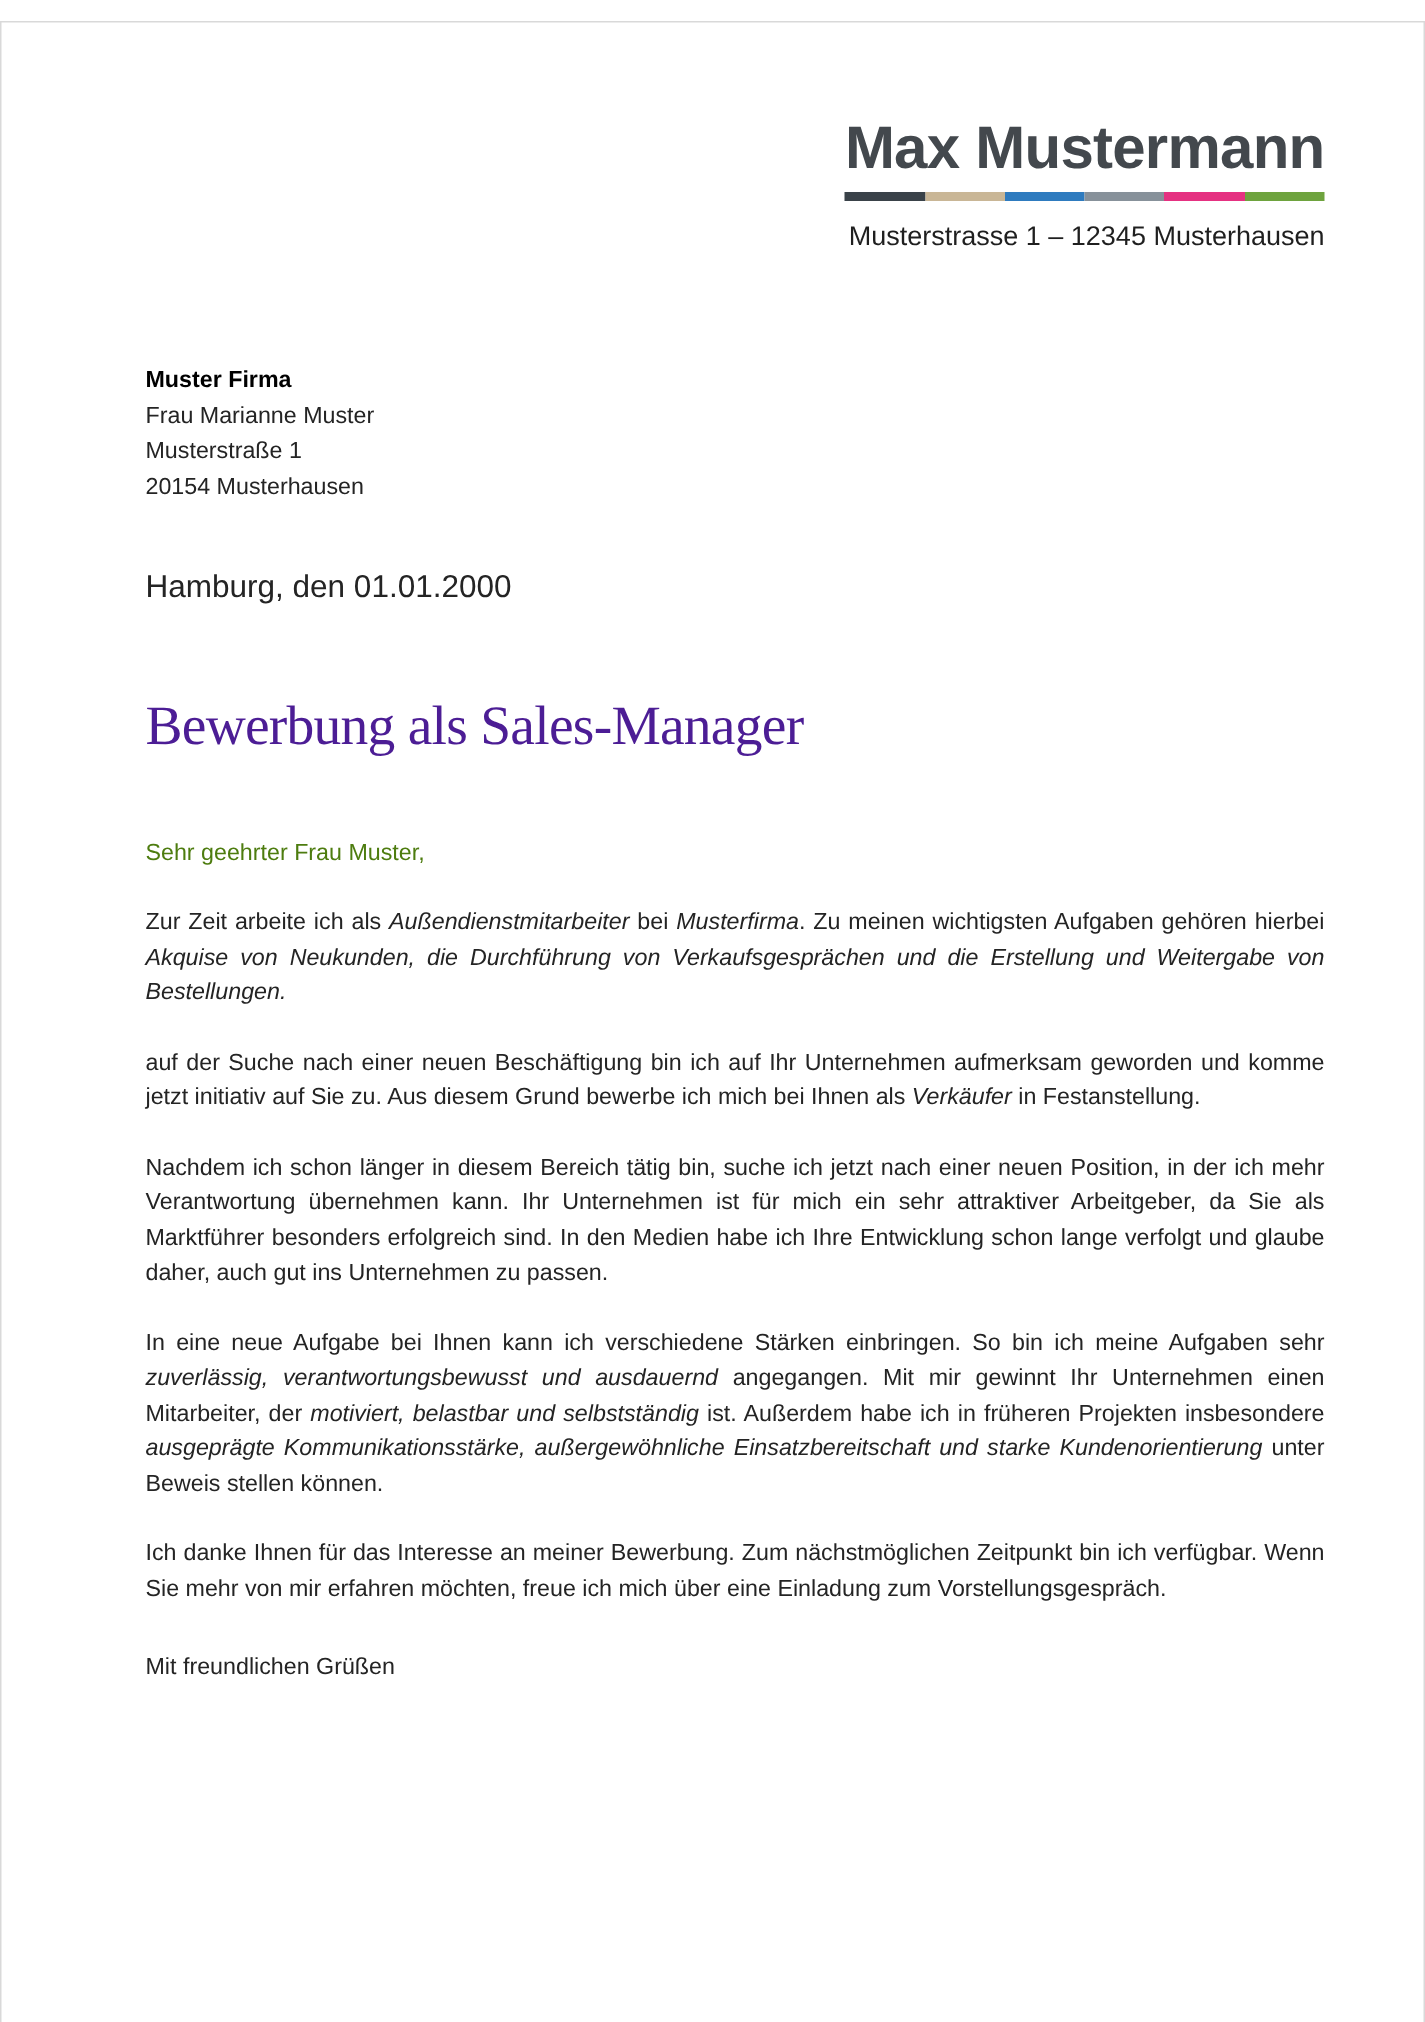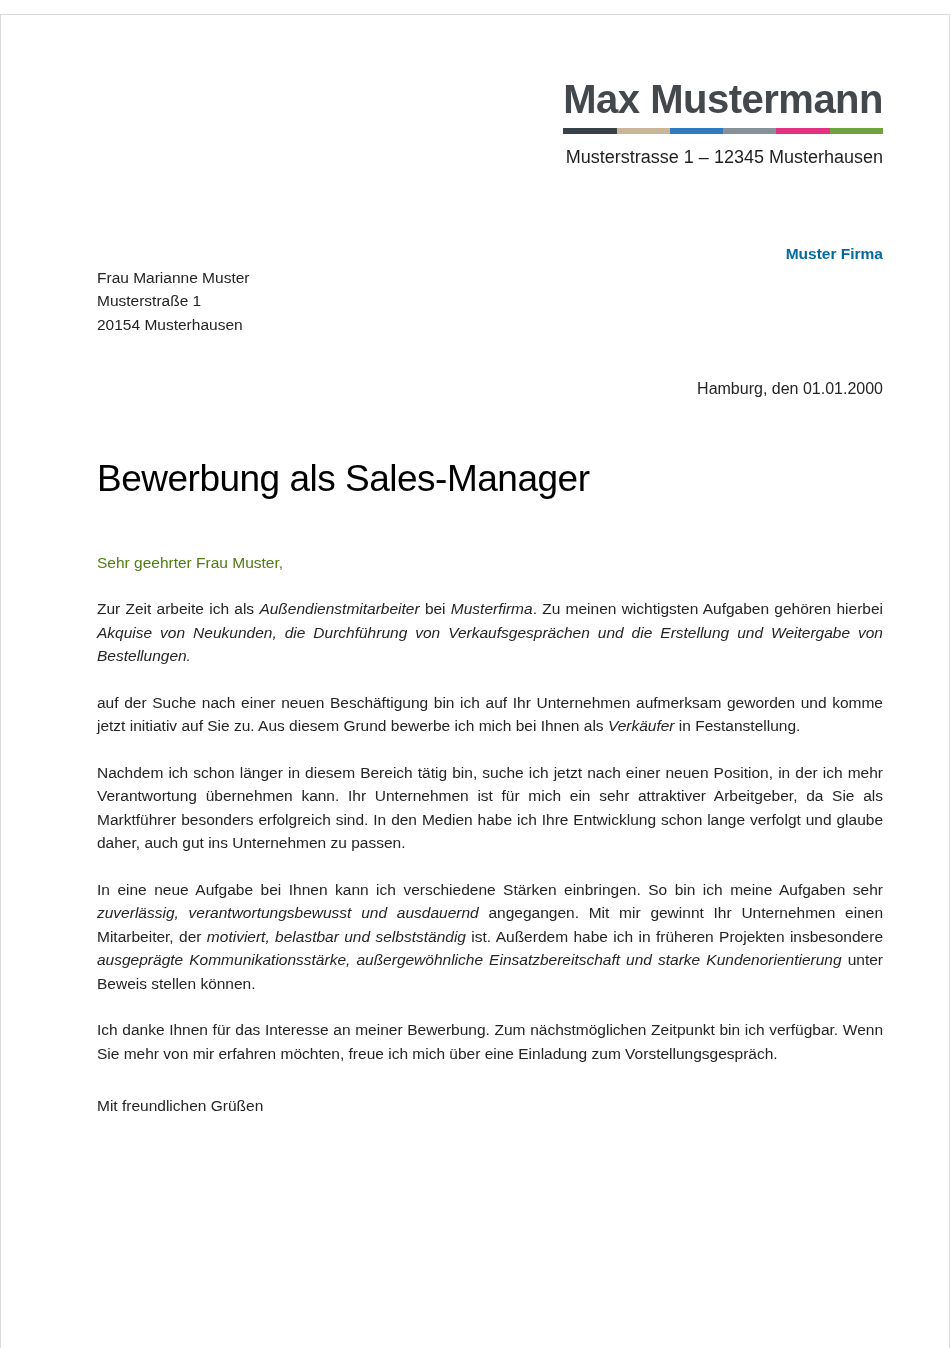--- a/index.html
+++ b/index.html
@@ -41,38 +41,39 @@
     color: #1f1f1f;
   }
 
   
   .recipient {
     margin-top: 74px;
     font-size: 15.5px;
     line-height: 23.5px;
     color: #242424;
   }
-  .recipient .company { font-weight: 700; color: #0369a1; text-align: right; }
+  .recipient .company { font-weight: 700; color: #000000; }
 
   
   .date {
     margin-top: 44px;
-    text-align: right;
-    font-size: 16px;
+    text-align: left;
+    font-size: 21px;
     color: #242424;
   }
 
   
   .title {
     margin: 60px 0 0 0;
     font-size: 37px;
     font-weight: 400;
     letter-spacing: -0.5px;
-    color: #000000;
+    color: #4c1d95;
     line-height: 1.15;
+    font-family: Liberation Serif, serif;
   }
 
   
   .salutation {
     margin: 50px 0 0 0;
     font-size: 15.5px;
     line-height: 23.5px;
     color: #4d7c0f;
   }
   .para {

